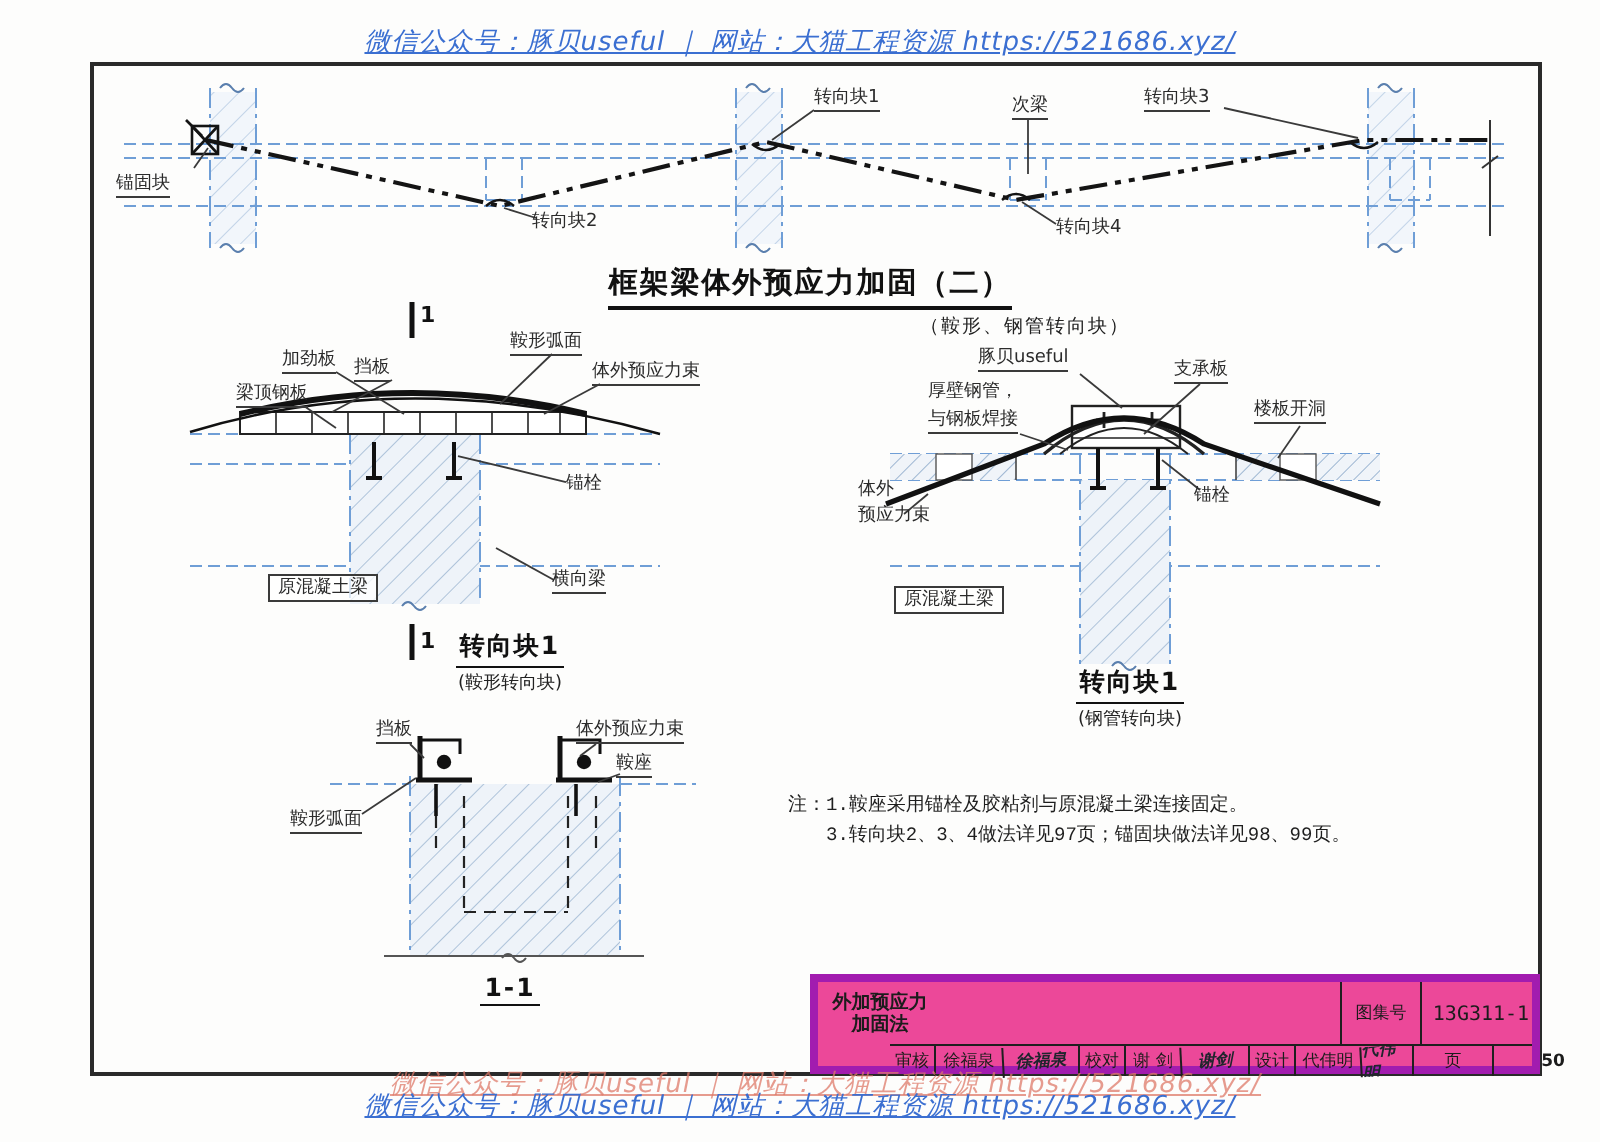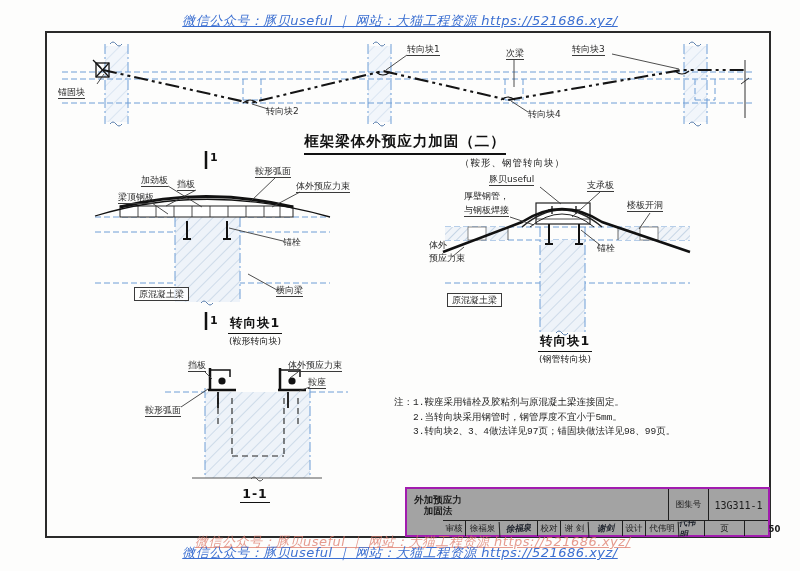--- a/index.html
+++ b/index.html
@@ -16,21 +16,21 @@
   .main-title .t1{display:inline-block;font-size:14.5px;font-weight:bold;color:#111;letter-spacing:1px;border-bottom:2px solid #111;padding-bottom:2px;}
   .main-title .t2{font-size:9.5px;color:#222;margin-top:2px;letter-spacing:1px;text-align:right;}
   .det-title{position:absolute;z-index:5;text-align:center;}
   .det-title .t1{display:inline-block;font-size:12.5px;font-weight:bold;color:#111;border-bottom:1.8px solid #111;padding:0 2px 1px;letter-spacing:1px;}
   .det-title .t2{font-size:9px;color:#222;margin-top:1px;}
   .secmark{position:absolute;font-size:11px;font-weight:bold;color:#111;z-index:5;}
   .notes{position:absolute;left:394px;top:396px;font-size:9.5px;color:#1e1e1e;line-height:14.5px;z-index:5;}
   .notes .row{white-space:nowrap;font-family:Liberation Mono, monospace;}
   .notes .indent{margin-left:19px;}
   
-  .tb{position:absolute;left:405px;top:487px;width:365px;height:50px;border:2px solid #a21caf;box-sizing:border-box;background:#a3a3a3;z-index:6;color:#1c1c1c;}
+  .tb{position:absolute;left:405px;top:487px;width:365px;height:50px;border:4px solid #a21caf;box-sizing:border-box;background:#ec4899;z-index:6;color:#1c1c1c;}
   .tb-r1{display:grid;grid-template-columns:62px 199px 40px 60px;height:31px;}
   .tb-r2{display:grid;grid-template-columns:22px 34px 38px 23px 28px 34px 23px 33px 26px 40px 60px;height:15px;border-top:1px solid #1f1f1f;margin-left:36px;}
   .tb .c{display:flex;align-items:center;justify-content:center;border-left:1px solid #1f1f1f;overflow:hidden;}
   .tb .c:first-child{border-left:none;}
   .tb .method{flex-direction:column;font-size:9.5px;font-weight:bold;line-height:11px;}
   .tb .maint{font-size:14.5px;font-weight:bold;letter-spacing:2px;margin-top:32px;}
   .tb .small{font-size:8.5px;}
   .tb .num{font-size:10px;font-family:"DejaVu Sans Mono",monospace;}
   .tb-r2 .c{font-size:8.5px;}
   .sig{font-style:italic;font-weight:bold;transform:rotate(-3deg);font-size:9.5px;color:#20252e;}
@@ -315,21 +315,20 @@
   <div class="lbl u" style="left:188px;top:360px">挡板</div>
   <div class="lbl u" style="left:288px;top:360px">体外预应力束</div>
   <div class="lbl u" style="left:308px;top:377px">鞍座</div>
   <div class="lbl u" style="left:145px;top:405px">鞍形弧面</div>
   <div class="det-title" style="left:210px;top:483px;width:90px">
     <span class="t1">1-1</span>
   </div>
 
   <div class="notes">
     <div class="row"><span>注：</span><span>1.鞍座采用锚栓及胶粘剂与原混凝土梁连接固定。</span></div>
-    <div class="row indent">2.当转向块采用钢管时，钢管厚度不宜小于5mm。</div>
     <div class="row indent">3.转向块2、3、4做法详见97页；锚固块做法详见98、99页。</div>
   </div>
 
   <div class="tb">
     <div class="tb-r1">
       <div class="c method">
         <div>外加预应力</div>
         <div>加固法</div>
       </div>
       <div class="c maint">框架梁体外预应力加固</div>

